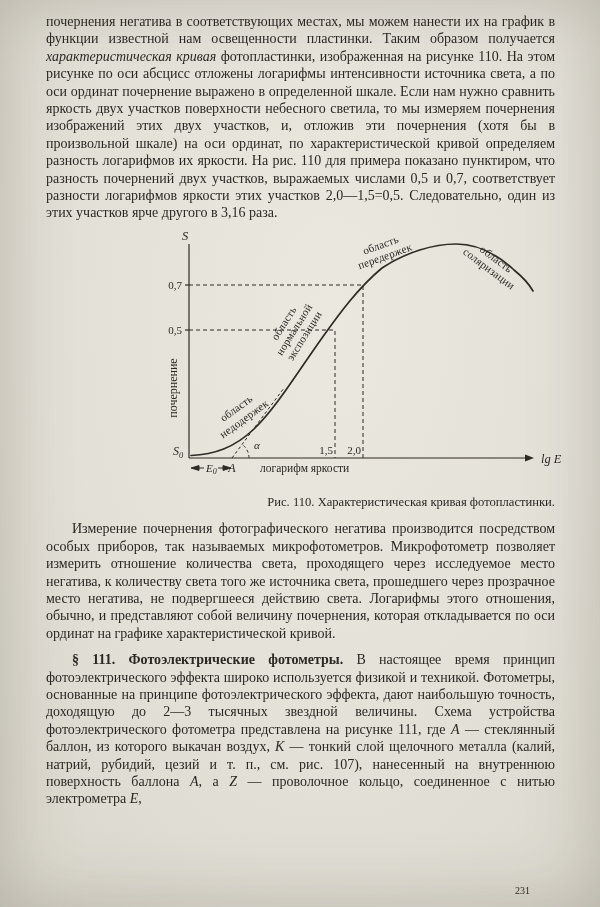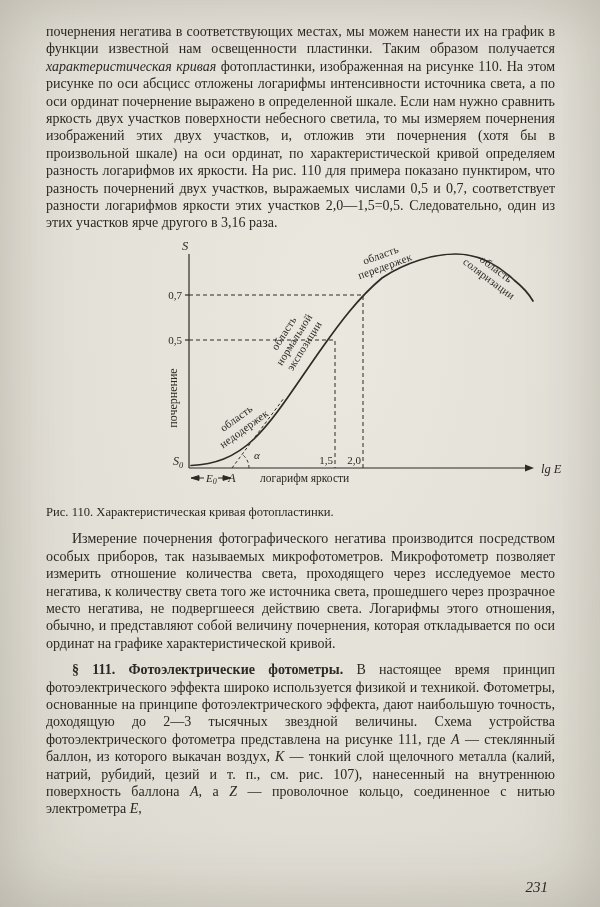--- a/index.html
+++ b/index.html
@@ -9,47 +9,46 @@
     height: 907px;
     margin: 0 auto;
     background: #e5e2da;
     background-image: radial-gradient(ellipse at 55% 35%, #ebe8e0 0%, #e3e0d8 55%, #d8d5cb 100%);
     box-shadow: inset 0 0 70px rgba(90,85,70,0.28);
     color: #2b2823;
     font-family: "Liberation Serif", "DejaVu Serif", serif;
     overflow: hidden;
   }
   .text-block {
-    padding: 23px 45px 0 46px;
+    padding: 13px 45px 0 46px;
     font-size: 14px;
     line-height: 17.4px;
     text-align: justify;
   }
   .text-block p { margin: 0; }
   p.indent { text-indent: 26px; }
   p.sp { margin-top: 9px; }
   .figure-wrap { margin: 8px 0 2px 0; }
   .figure-wrap svg { display: block; margin-left: 88px; }
   svg text {
     font-family: "Liberation Serif", "DejaVu Serif", serif;
     fill: #2b2823;
     stroke: none;
   }
   .caption {
-    text-align: left;
+    text-align: right;
     font-size: 12.6px;
     margin: 6px 0 10px 0;
     text-indent: 0;
   }
   .pagenum {
     position: absolute;
-    right: 52px;
+    right: 70px;
     bottom: 11px;
-    font-style: italic;
-    font-size: 15px;
+    font-size: 10px;
   }
 </style>
 </head>
 <body>
 
 <div class="page">
   <div class="text-block">
 
     <p><span>почернения негатива в соответствующих местах, мы можем нанести их на график в функции известной нам освещенности пластинки. Таким образом получается </span><span style="font-style: italic;">характеристическая кривая</span><span> фотопластинки, изображенная на рисунке 110. На этом рисунке по оси абсцисс отложены логарифмы интенсивности источника света, а по оси ординат почернение выражено в определенной шкале. Если нам нужно сравнить яркость двух участков поверхности небесного светила, то мы измеряем почернения изображений этих двух участков, и, отложив эти почернения (хотя бы в произвольной шкале) на оси ординат, по характеристической кривой определяем разность логарифмов их яркости. На рис. 110 для примера показано пунктиром, что разность почернений двух участков, выражаемых числами 0,5 и 0,7, соответствует разности логарифмов яркости этих участков 2,0—1,5=0,5. Следовательно, один из этих участков ярче другого в 3,16 раза.</span></p>
 

